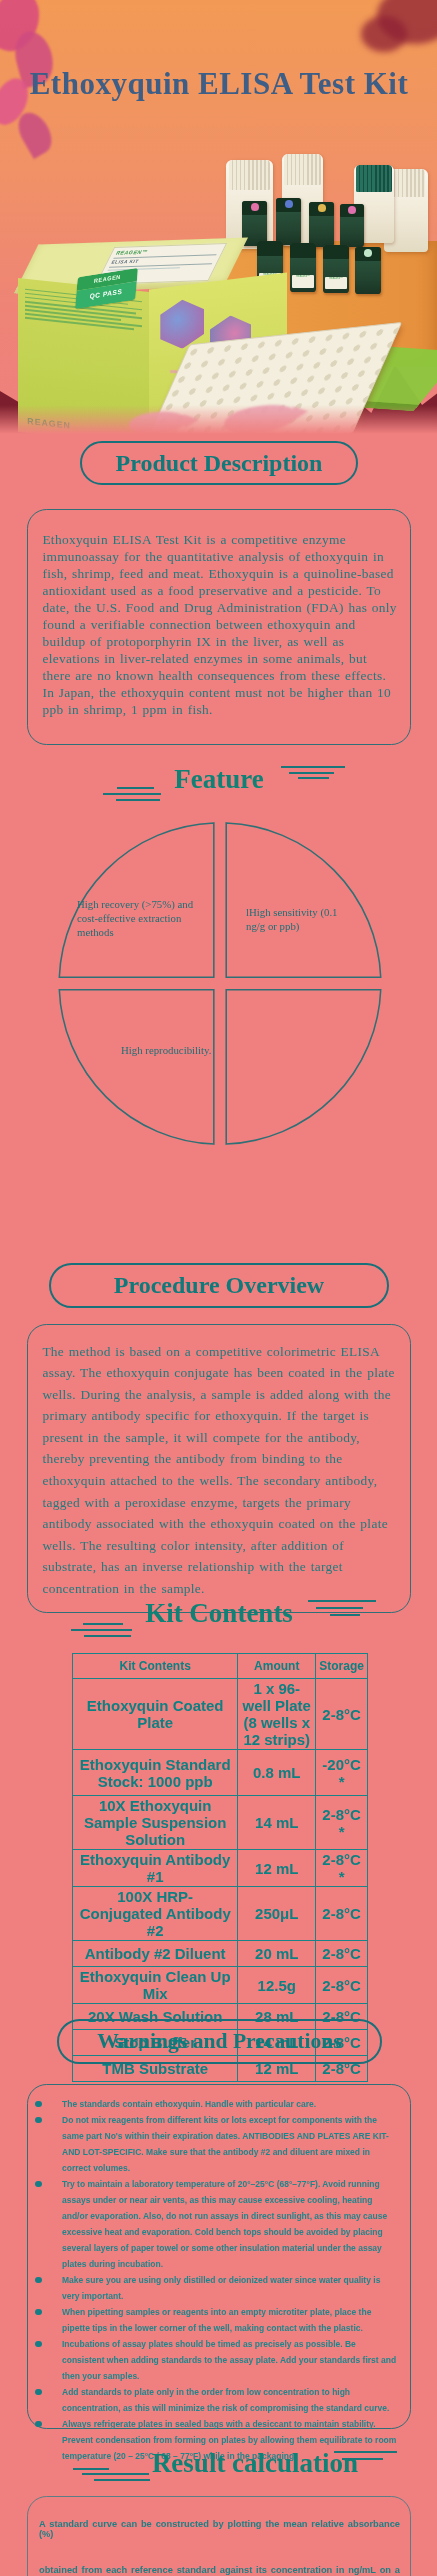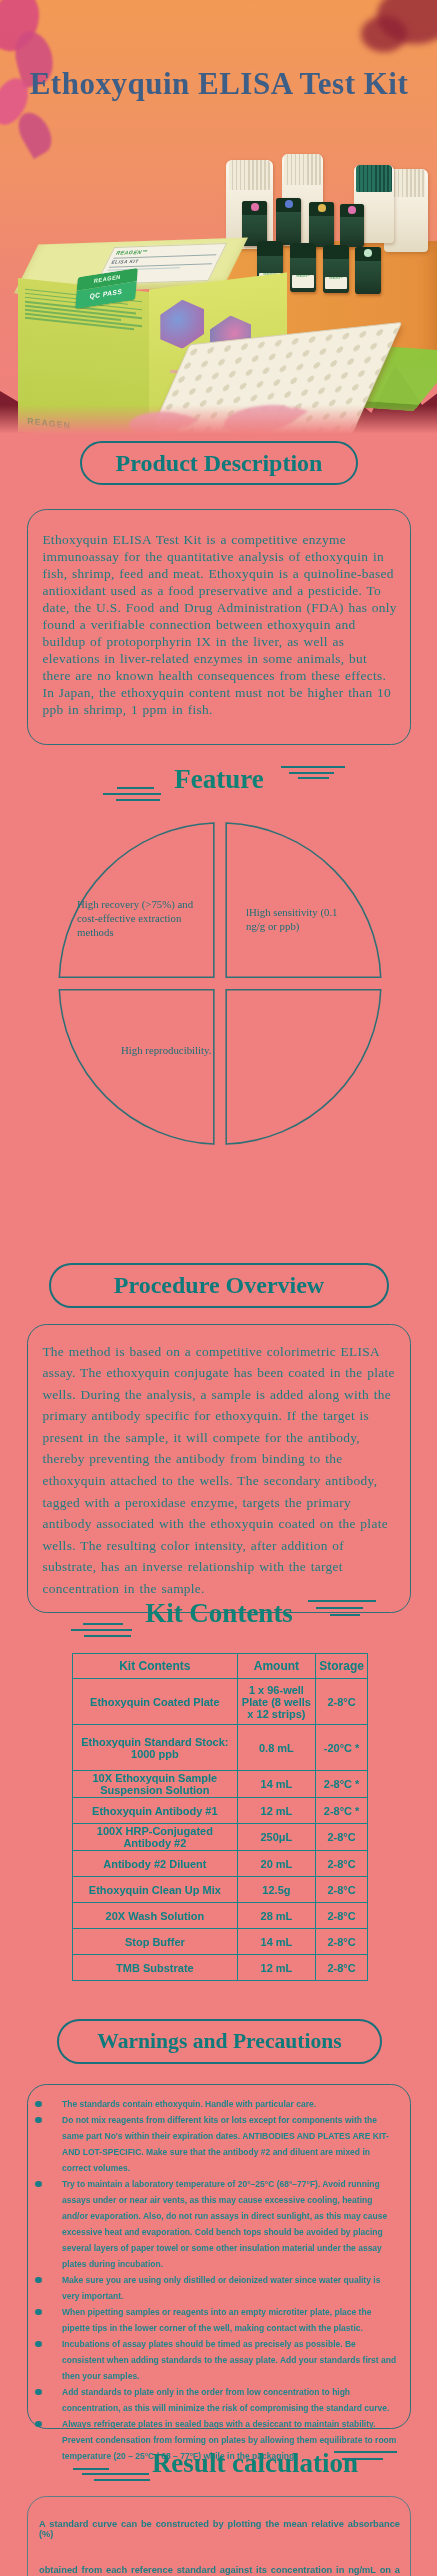--- a/index.html
+++ b/index.html
@@ -59,21 +59,21 @@
   .bar{position:absolute;height:2.1px;background:#19767b;}
 
   
   .quadtext{position:absolute;font-family:"Liberation Serif",serif;font-size:10.8px;line-height:14px;color:#1c6f78;}
 
   
   #kit-table{position:absolute;left:72px;top:1653px;width:296px;border-collapse:collapse;
              font-family:"Liberation Sans",sans-serif;color:#0d8084;}
   #kit-table td,#kit-table th{border:1px solid #19838a;text-align:center;vertical-align:middle;padding:1px 3.1px;}
   #kit-table th{font-size:12px;font-weight:bold;height:25px;}
-  #kit-table td{font-size:11px;font-weight:bold;}
+  #kit-table td{font-size:15px;font-weight:bold;}
 
   
   #warn-list{position:absolute;left:62px;top:2096px;width:336px;margin:0;padding:0;list-style:none;
              font-family:"Liberation Sans",sans-serif;font-size:8.5px;line-height:16px;color:#1f858d;font-weight:bold;}
   #warn-list li{position:relative;margin:0;}
   #warn-list li:before{content:"";position:absolute;left:-27px;top:4.6px;width:6.7px;height:6.7px;border-radius:50%;background:#157d85;}
 
   
   .resline{position:absolute;left:39px;width:361px;font-family:"Liberation Sans",sans-serif;font-weight:bold;
            font-size:9.3px;color:#1c7f86;text-align:justify;text-align-last:justify;white-space:normal;}

